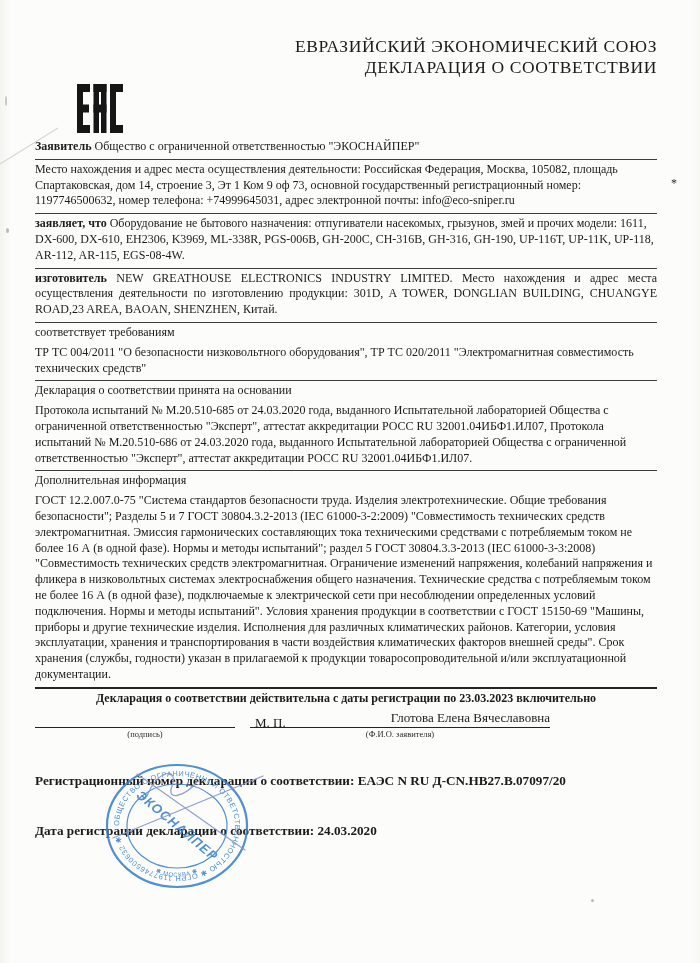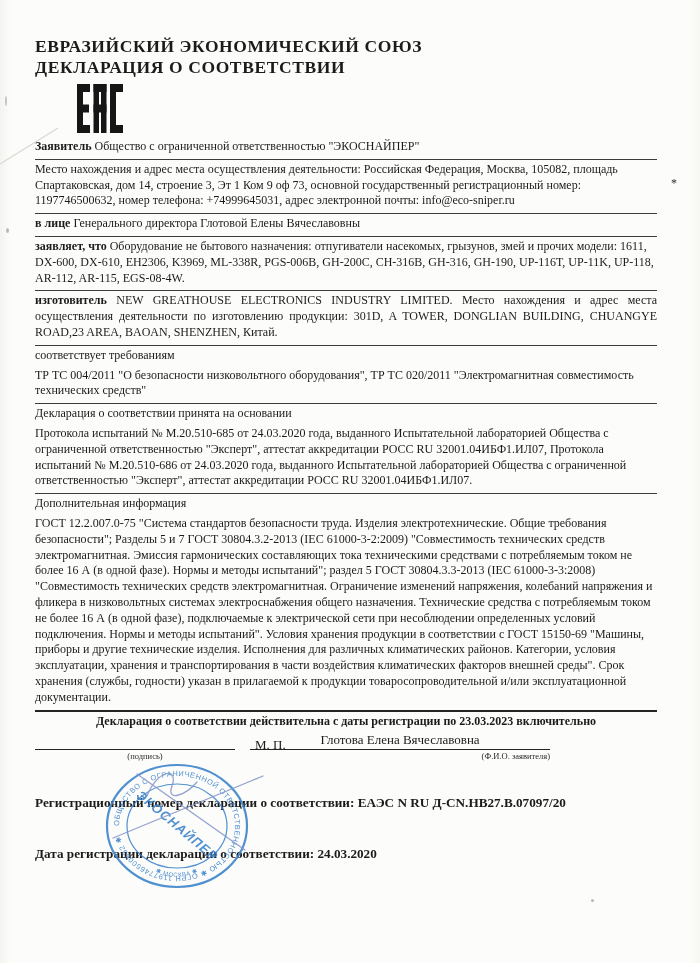--- a/index.html
+++ b/index.html
@@ -2,36 +2,36 @@
 <html><head>
 <meta charset="utf-8">
 <style>
   html,body{margin:0;padding:0;}
   .page{
     width:700px;height:963px;position:relative;overflow:hidden;
     background:linear-gradient(90deg,#f3f3f0 0px,#fcfcfa 10px,#fcfcfa 690px,#f6f6f3 700px);
     font-family:"Liberation Serif", serif;color:#1b1b1b;
   }
   .content{position:absolute;left:35px;top:36px;width:622px;}
-  .doc-title{text-align:left;font-weight:700;font-size:17.5px;line-height:21px;letter-spacing:0.6px;}
+  .doc-title{text-align:right;font-weight:400;font-size:17.5px;line-height:21px;letter-spacing:0.6px;}
   .eac{position:absolute;left:77px;top:84px;}
   .sec{font-size:12px;line-height:15.8px;padding:2px 0 4px;}
   .sec p{margin:0;}
   .first{margin-top:59px;}
   .b{border-bottom:1px solid #3c3c3c;}
   .bthick{border-bottom:2px solid #242424;}
   .heading{font-weight:400;}
   .bold{font-weight:700;text-align:center;}
   .just{text-align:justify;}
   b{font-weight:700;}
   .sig-area{position:relative;height:54px;font-size:13px;}
   .sig-line{position:absolute;border-bottom:1px solid #232323;height:0;}
   .mp{position:absolute;left:220px;top:4px;}
   .cap{position:absolute;text-align:center;font-size:8.5px;color:#2a2a2a;}
-  .name{position:absolute;left:215px;top:-1px;width:300px;text-align:center;}
+  .name{position:absolute;left:215px;top:-1px;width:300px;text-align:right;}
   .reg{font-weight:700;font-size:13.2px;}
   .stamp{position:absolute;left:103px;top:762px;opacity:0.88;}
   .signat{position:absolute;left:95px;top:752px;}
   .artifact{position:absolute;color:#2c2c2c;}
   .speck{position:absolute;background:#b9b9b4;border-radius:50%;}
 </style>
 </head>
 <body>
 
 <div class="page">
@@ -61,24 +61,20 @@
 
     <div class="sec b first">
       <b>Заявитель</b>
       <span>Общество с ограниченной ответственностью "ЭКОСНАЙПЕР"</span>
     </div>
 
     <div class="sec b">
       <p>Место нахождения и адрес места осуществления деятельности: Российская Федерация, Москва, 105082, площадь Спартаковская, дом 14, строение 3, Эт 1 Ком 9 оф 73, основной государственный регистрационный номер: 1197746500632, номер телефона: +74999645031, адрес электронной почты: info@eco-sniper.ru</p>
     </div>
 
-    <div class="sec b">
-      <b>в лице</b>
-      <span>Генерального директора Глотовой Елены Вячеславовны</span>
-    </div>
 
     <div class="sec b">
       <b>заявляет, что</b>
       <span>Оборудование не бытового назначения: отпугиватели насекомых, грызунов, змей и прочих модели: 1611, DX-600, DX-610, EH2306, K3969, ML-338R, PGS-006B, GH-200C, CH-316B, GH-316, GH-190, UP-116T, UP-11K, UP-118, AR-112, AR-115, EGS-08-4W.</span>
     </div>
 
     <div class="sec b">
       <p class="just"><b>изготовитель</b> <span>NEW GREATHOUSE ELECTRONICS INDUSTRY LIMITED. Место нахождения и адрес места осуществления деятельности по изготовлению продукции: 301D, A TOWER, DONGLIAN BUILDING, CHUANGYE ROAD,23 AREA, BAOAN, SHENZHEN, Китай.</span></p>
     </div>
 
@@ -98,21 +94,21 @@
     </div>
 
     <div class="sec bold">Декларация о соответствии  действительна с даты регистрации по 23.03.2023 включительно</div>
 
     <div class="sig-area">
       <div class="sig-line" style="left:0;top:16px;width:200px;"></div>
       <div class="cap" style="left:55px;top:18px;width:110px;">(подпись)</div>
       <div class="mp">М. П.</div>
       <div class="name">Глотова Елена Вячеславовна</div>
       <div class="sig-line" style="left:215px;top:16px;width:300px;"></div>
-      <div class="cap" style="left:215px;top:18px;width:300px;text-align:right;">(Ф.И.О. заявителя)</div>
+      <div class="cap" style="left:215px;top:18px;width:300px;">(Ф.И.О. заявителя)</div>
     </div>
 
     <div class="sec reg" style="margin-top:6px;">Регистрационный номер декларации о соответствии: ЕАЭС N RU Д-CN.НВ27.В.07097/20</div>
     <div class="sec reg" style="margin-top:29px;">Дата регистрации декларации о соответствии: 24.03.2020</div>
 
   </div>
 
   <svg class="stamp" width="148" height="128" viewBox="0 0 148 128" aria-hidden="true">
     <defs>
       <path id="ringPath" d="M 16 64 A 58 50 0 1 1 132 64 A 58 50 0 1 1 16 64"></path>

